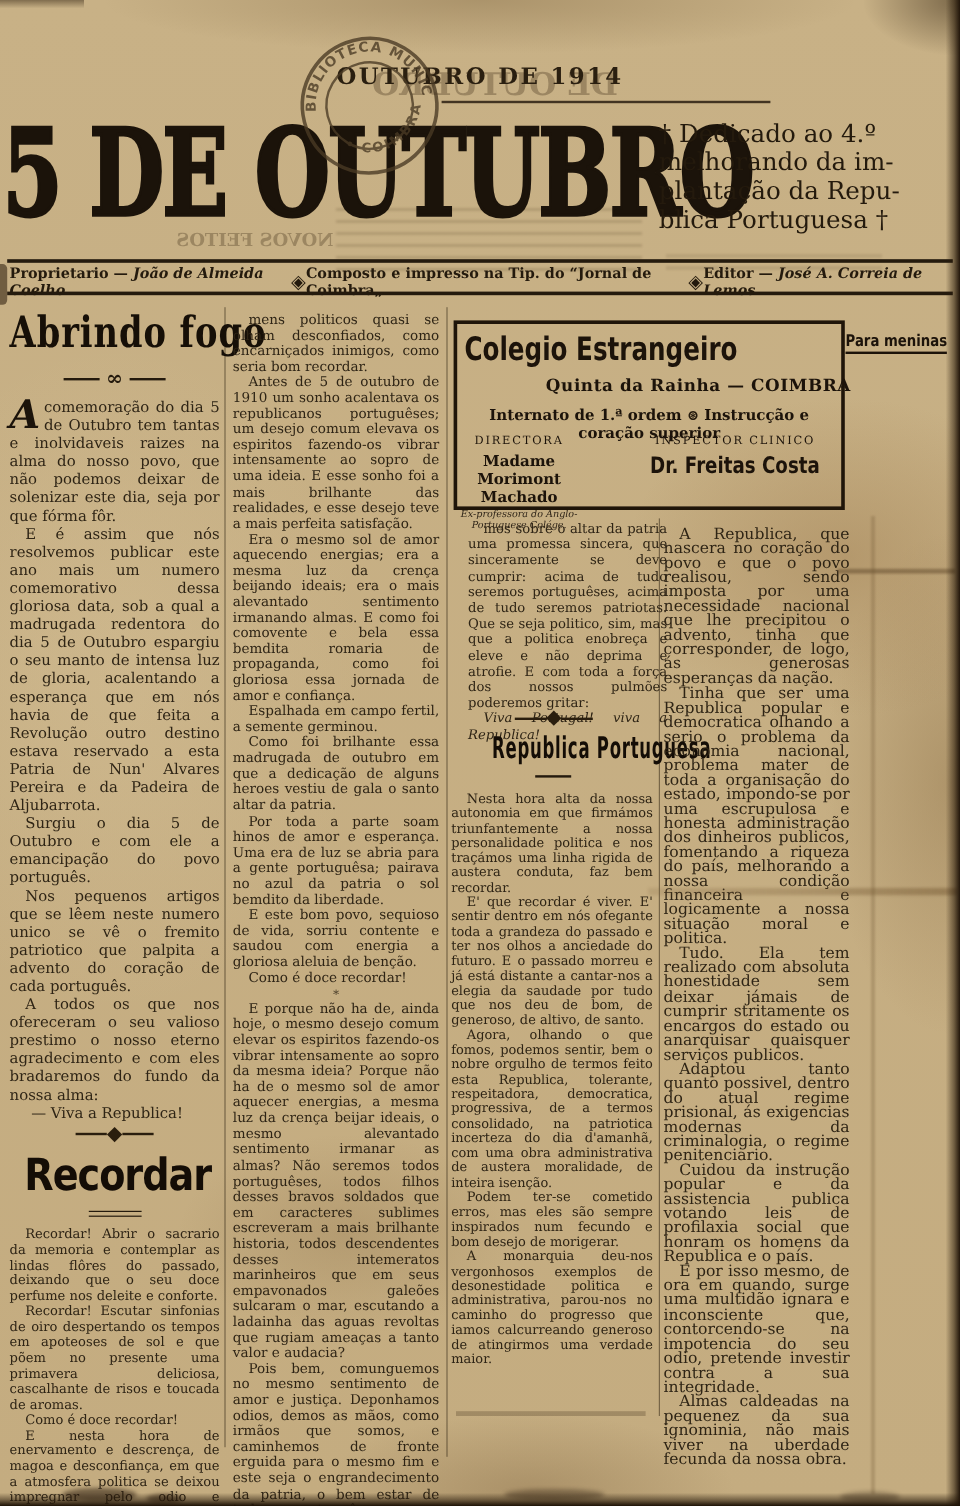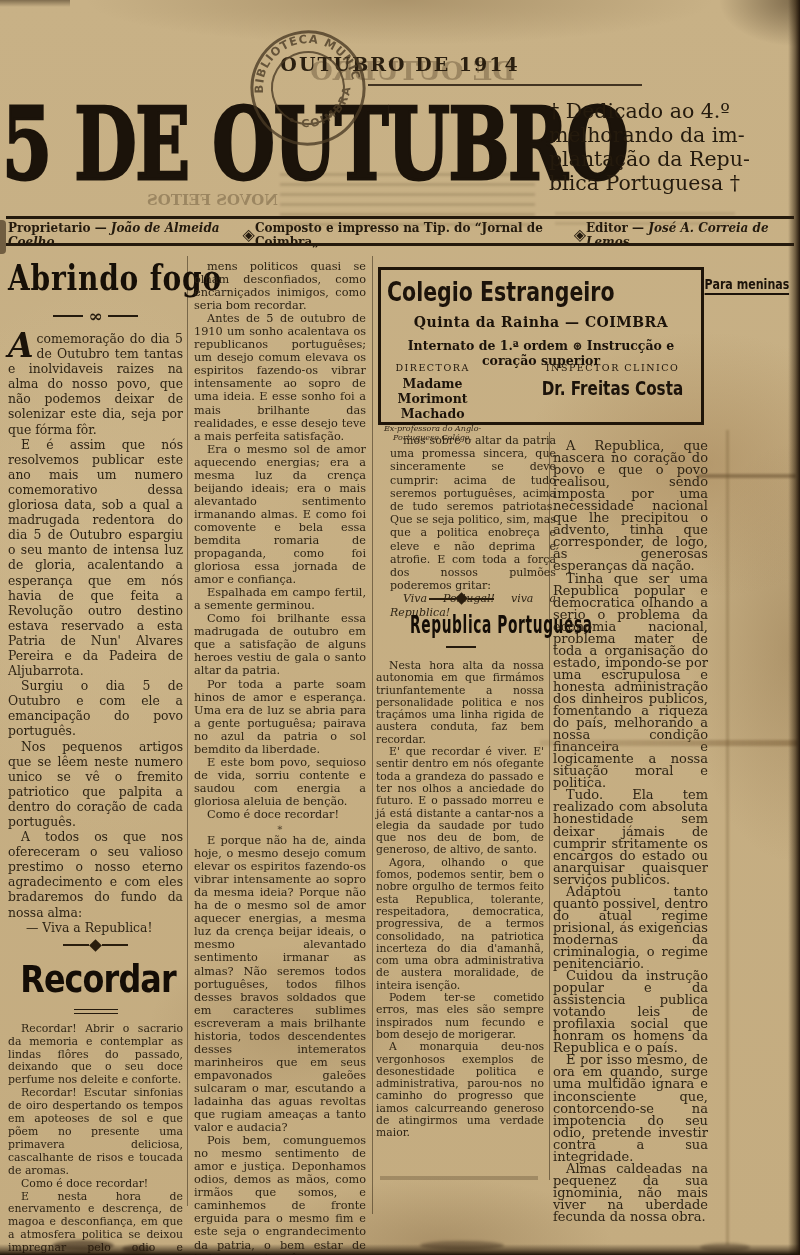--- a/index.html
+++ b/index.html
@@ -70,21 +70,21 @@
   .spear .ln{width:26px;height:2px;background:#2a1e0e;}
   .spear .dm{width:9px;height:9px;background:#2a1e0e;transform:rotate(45deg);}
   .underrule{height:3px;border-top:1px solid #241a0d;border-bottom:1px solid #241a0d;}
   .fadedrule{height:4px;background:rgba(70,52,28,.28);filter:blur(.6px);}
   
   .ad{left:378px;top:267px;width:326px;height:158px;border:3px solid #1f1509;box-sizing:border-box;
       font-family:"DejaVu Sans","Liberation Sans",sans-serif;color:#1c130a;}
   .ad-row1{position:absolute;left:6px;top:6px;width:308px;display:flex;align-items:flex-start;justify-content:space-between;}
   .ad-title{font-size:27px;font-weight:bold;transform:scaleX(.76);transform-origin:left top;white-space:nowrap;letter-spacing:0px;}
   .ad-sub{font-size:13.5px;font-weight:bold;border-bottom:2px solid #1c130a;transform:scaleX(.82);transform-origin:right top;white-space:nowrap;padding-bottom:1px;}
-  .ad-line2{position:absolute;left:0;top:44px;width:100%;text-align:center;font-family:"DejaVu Serif",serif;font-size:14px;font-weight:bold;letter-spacing:.5px;}
+  .ad-line2{position:absolute;left:0;top:44px;width:100%;text-align:center;font-family:"DejaVu Serif",serif;font-size:14px;font-weight:bold;letter-spacing:.5px;padding-left:41px;}
   .ad-line3{position:absolute;left:0;top:68px;width:100%;text-align:center;font-family:"DejaVu Serif",serif;font-size:12.5px;font-weight:bold;}
   .ad-cells{position:absolute;left:0;top:92px;width:100%;display:flex;gap:40px;}
   .ad-cell{flex:1;text-align:center;}
   .ad-small{font-size:9.5px;letter-spacing:1.5px;font-family:"DejaVu Serif",serif;}
   .ad-name{font-size:12.5px;font-weight:bold;font-family:"DejaVu Serif",serif;margin-top:3px;}
   .ad-note{font-size:8px;font-style:italic;font-family:"DejaVu Serif",serif;margin-top:3px;opacity:.9;}
   .ad-doctor{font-size:19px;font-weight:bold;transform:scaleX(.8);transform-origin:center top;margin-top:4px;white-space:nowrap;}
 </style>
 </head>
 <body>
@@ -148,21 +148,21 @@
     <div class="chain" style="margin-top:12px;">
       <span class="ln"></span>
         <span class="gl">∞</span>
         <span class="ln"></span>
     </div>
     <div class="c1body">
       <p class="noindent"><span class="dropcap">A</span><span>comemoração do dia 5 de Outubro tem tantas e inolvidaveis raizes na alma do nosso povo, que não podemos deixar de solenizar este dia, seja por que fórma fôr.</span></p>
       <div>
           <p>E é assim que nós resolvemos publicar este ano mais um numero comemorativo dessa gloriosa data, sob a qual a madrugada redentora do dia 5 de Outubro espargiu o seu manto de intensa luz de gloria, acalentando a esperança que em nós havia de que feita a Revolução outro destino estava reservado a esta Patria de Nun' Alvares Pereira e da Padeira de Aljubarrota.</p>
           <p>Surgiu o dia 5 de Outubro e com ele a emancipação do povo português.</p>
-          <p>Nos pequenos artigos que se lêem neste numero unico se vê o fremito patriotico que palpita a dentro do coração de cada português.</p>
+          <p>Nos pequenos artigos que se lêem neste numero unico se vê o fremito patriotico que palpita a advento do coração de cada português.</p>
           <p>A todos os que nos ofereceram o seu valioso prestimo o nosso eterno agradecimento e com eles bradaremos do fundo da nossa alma:</p>
           <p class="cheer">— Viva a Republica!</p>
         </div>
     </div>
     <div class="spear" style="margin:6px 0 8px 0;">
       <span class="ln"></span>
         <span class="dm"></span>
         <span class="ln"></span>
     </div>
     <div class="hl-sans h-recordar">Recordar</div>
@@ -173,21 +173,21 @@
         <p>Como é doce recordar!</p>
         <p>E nesta hora de enervamento e descrença, de magoa e desconfiança, em que a atmosfera politica se deixou impregnar pelo odio e ambição, em que se atira á face do presente um formal desmentido ás ideias do passado; nesta hora em que os nossos ho-</p>
       </div>
   </div>
 
   <div class="abs col c2body" style="left:194px;top:260px;width:172px;">
       <p>mens politicos quasi se olham desconfiados, como encarniçados inimigos, como seria bom recordar.</p>
       <p>Antes de 5 de outubro de 1910 um sonho acalentava os republicanos portuguêses; um desejo comum elevava os espiritos fazendo-os vibrar intensamente ao sopro de uma ideia. E esse sonho foi a mais brilhante das realidades, e esse desejo teve a mais perfeita satisfação.</p>
       <p>Era o mesmo sol de amor aquecendo energias; era a mesma luz da crença beijando ideais; era o mais alevantado sentimento irmanando almas. E como foi comovente e bela essa bemdita romaria de propaganda, como foi gloriosa essa jornada de amor e confiança.</p>
       <p>Espalhada em campo fertil, a semente germinou.</p>
-      <p>Como foi brilhante essa madrugada de outubro em que a satisfação de alguns heroes vestiu de gala o santo altar da patria.</p>
+      <p>Como foi brilhante essa madrugada de outubro em que a dedicação de alguns heroes vestiu de gala o santo altar da patria.</p>
       <p>Por toda a parte soam hinos de amor e esperança. Uma era de luz se abria para a gente portuguêsa; pairava no azul da patria o sol bemdito da liberdade.</p>
       <p>E este bom povo, sequioso de vida, sorriu contente e saudou com energia a gloriosa aleluia de benção.</p>
       <p>Como é doce recordar!</p>
       <p class="starsep">∗</p>
       <p>E porque não ha de, ainda hoje, o mesmo desejo comum elevar os espiritos fazendo-os vibrar intensamente ao sopro da mesma ideia? Porque não ha de o mesmo sol de amor aquecer energias, a mesma luz da crença beijar ideais, o mesmo alevantado sentimento irmanar as almas? Não seremos todos portuguêses, todos filhos desses bravos soldados que em caracteres sublimes escreveram a mais brilhante historia, todos descendentes desses intemeratos marinheiros que em seus empavonados galeões sulcaram o mar, escutando a ladainha das aguas revoltas que rugiam ameaças a tanto valor e audacia?</p>
       <p>Pois bem, comunguemos no mesmo sentimento de amor e justiça. Deponhamos odios, demos as mãos, como irmãos que somos, e caminhemos de fronte erguida para o mesmo fim e este seja o engrandecimento da patria, o bem estar de todos os portuguêses.</p>
     </div>
 
   <div class="abs ad">
     <div class="ad-row1">

